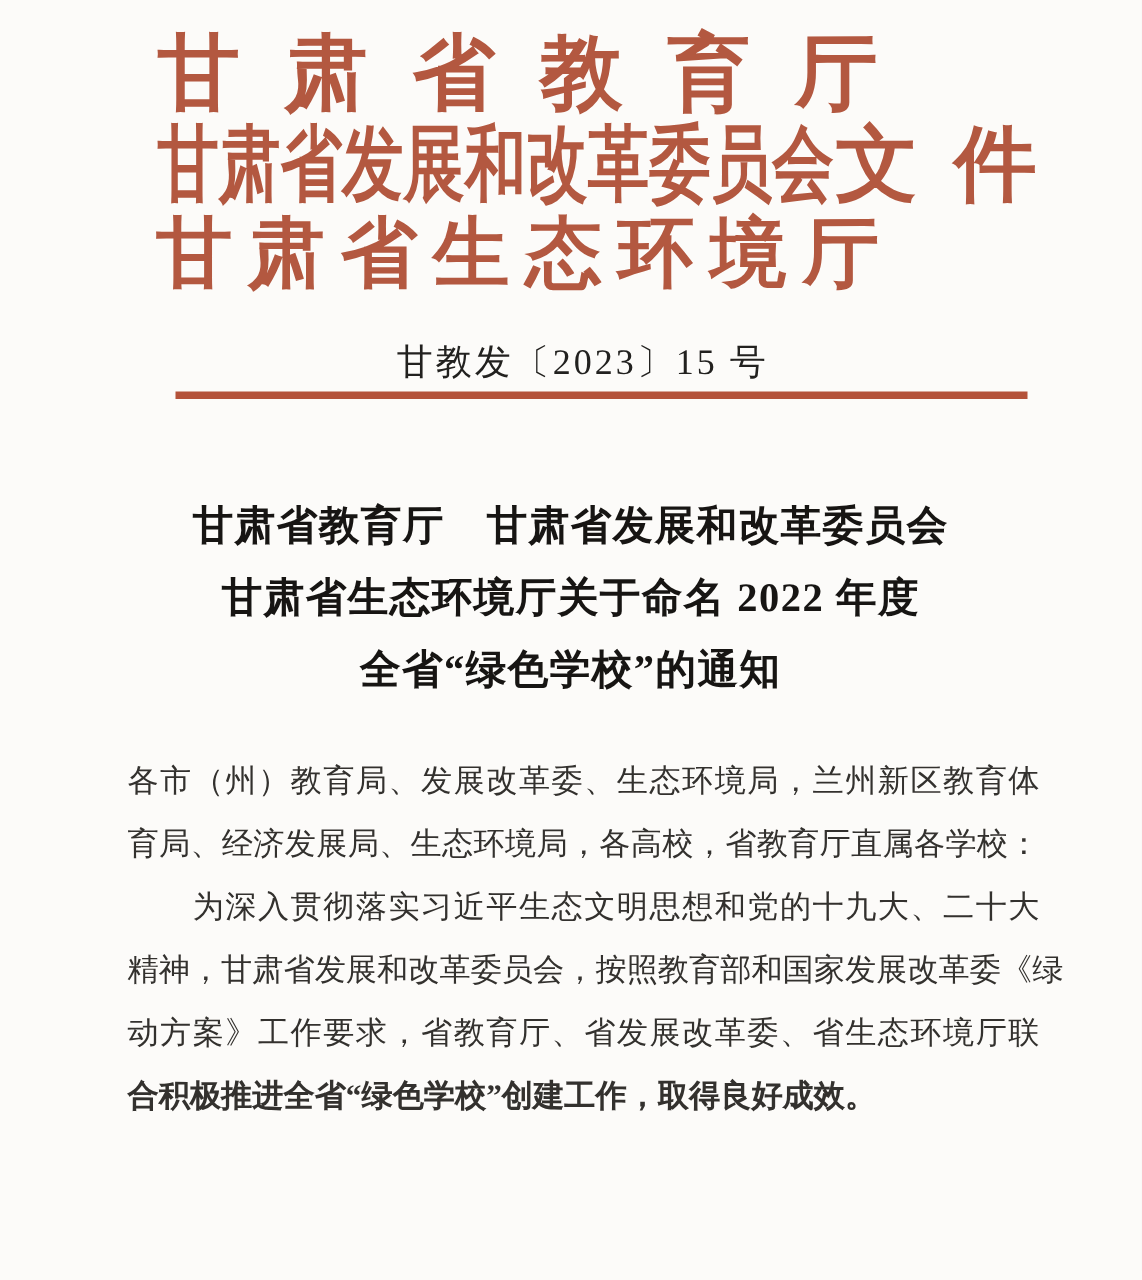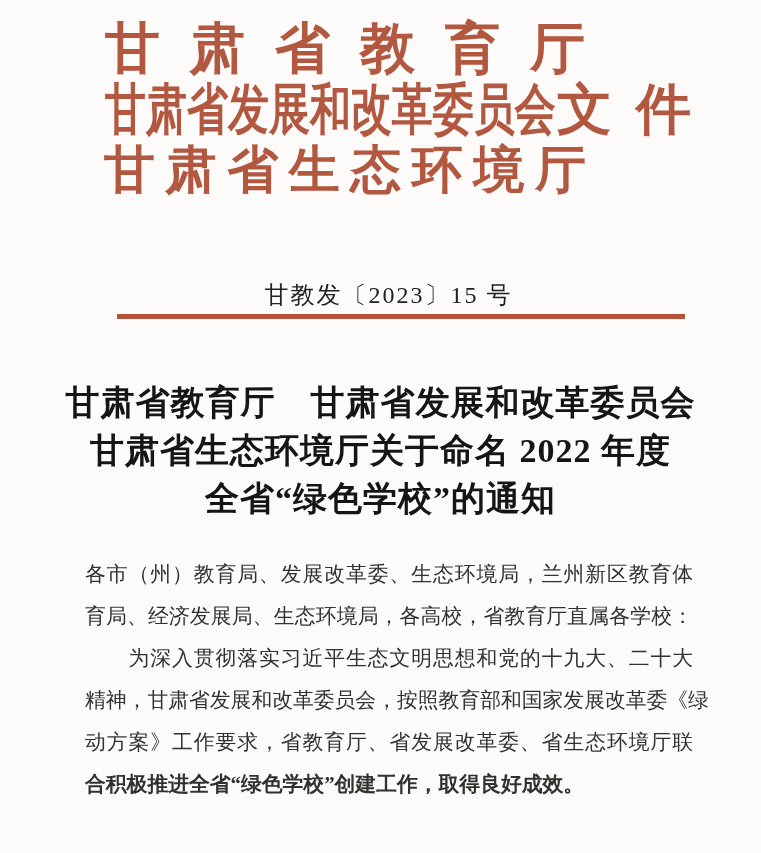--- a/index.html
+++ b/index.html
@@ -20,31 +20,31 @@
   .m-line span{line-height:1;}
   .m1{width:480px;margin-left:105px;justify-content:space-between;font-size:55px;}
   .m2{width:588px;margin-left:103px;justify-content:flex-end;font-size:55px;}
   .m2-left-wrap{flex:0 0 452px;width:452px;}
   .m2-left{display:inline-block;white-space:nowrap;transform:scaleX(0.745);transform-origin:left center;line-height:1;}
   .m2-right{display:flex;justify-content:space-between;width:134px;}
   .m3{width:482px;margin-left:104px;justify-content:space-between;font-size:51px;}
 
   
   .doc-number{
-    margin-top:81px;text-align:center;padding-left:16px;
+    margin-top:28px;text-align:center;padding-left:16px;
     font-size:24px;line-height:26px;color:#22211f;
     letter-spacing:2px;
   }
 
   
   .red-rule{height:5px;width:568px;margin:6px 0 0 117px;border:0;}
 
   
   .title{margin-top:60px;text-align:center;font-weight:bold;color:#171513;}
-  .t-line{font-size:34px;line-height:48px;letter-spacing:1px;}
+  .t-line{font-size:27px;line-height:48px;letter-spacing:1px;}
 
   
   .body-text{
     margin:30px 0 0 85px;width:608px;
     font-size:20.8px;color:#33312e;
   }
   .b-line{
     line-height:42px;height:42px;
     text-align:justify;text-align-last:justify;
     white-space:nowrap;

